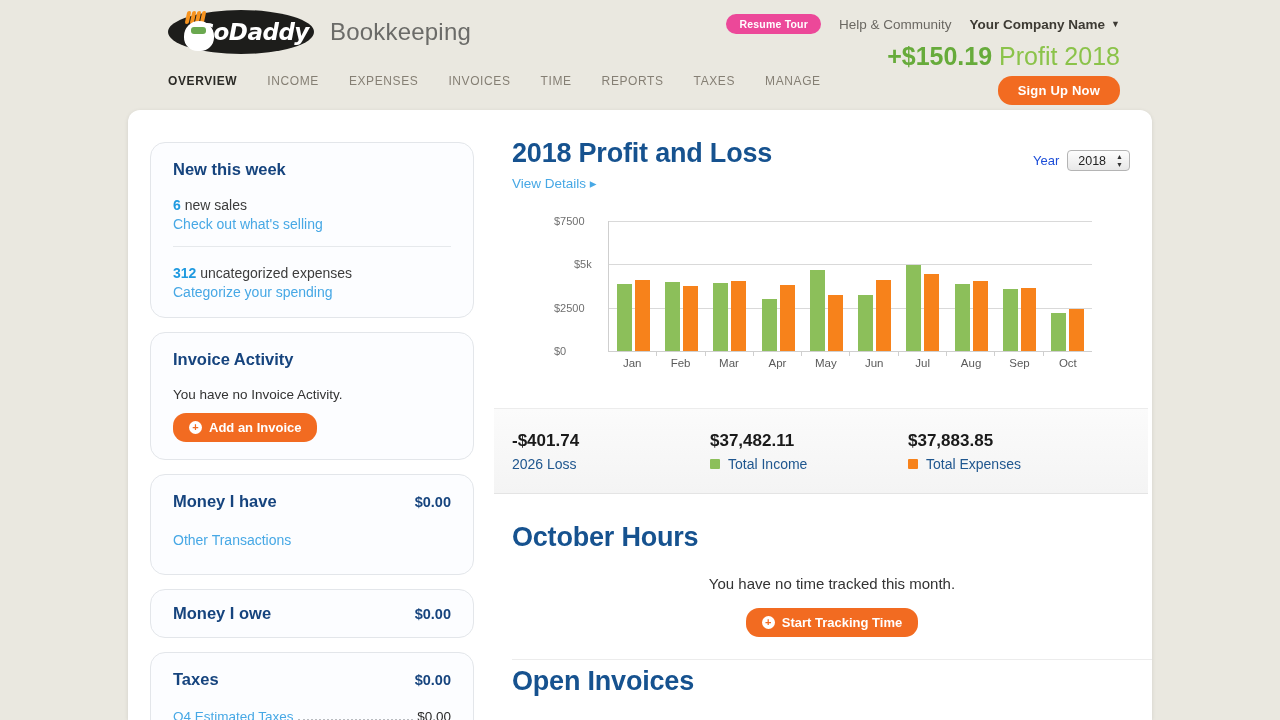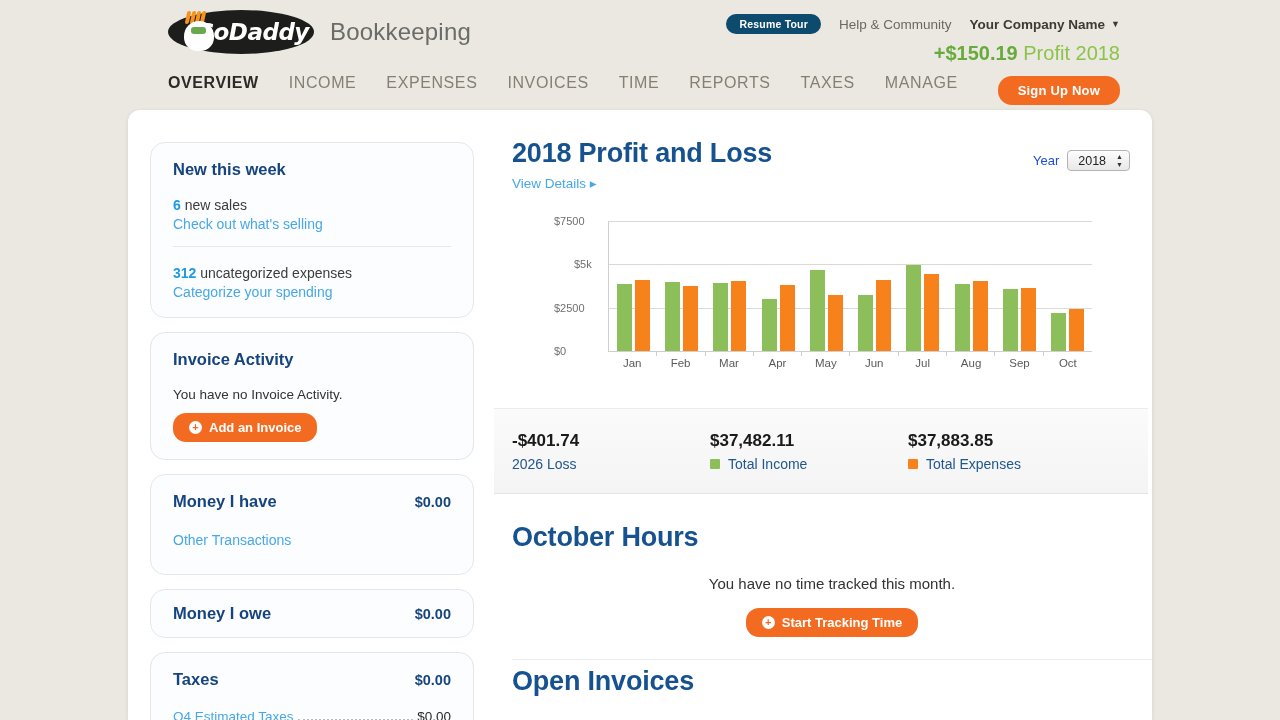--- a/index.html
+++ b/index.html
@@ -38,33 +38,33 @@
     background: #ffffff; border-radius: 50% 50% 45% 45%;
   }
   .logo-eye { position: absolute; left: 23px; top: 17px; width: 15px; height: 7px; background: #6aa84f; border-radius: 3px; }
   .brand-sub {
     margin-left: 16px; font-size: 24px; color: #6b6b68; letter-spacing: 0.2px;
   }
 
   .header-right { position: absolute; right: 160px; top: 14px; text-align: right; }
   .hr-row1 { display: flex; align-items: center; justify-content: flex-end; gap: 18px; }
   .resume-tour {
-    background: #0c4a6e; color: #fff; font-size: 10.5px; font-weight: bold;
+    background: #ec4899; color: #fff; font-size: 10.5px; font-weight: bold;
     padding: 4px 13px; border-radius: 10px; letter-spacing: 0.2px;
   }
   .help-link { font-size: 13.5px; color: #6b6862; }
   .company { font-size: 13.5px; color: #3d3a33; font-weight: bold; display: flex; align-items: center; gap: 6px; }
   .caret-dn { font-size: 9px; color: #3d3a33; }
-  .profit-line { margin-top: 8px; font-size: 20px; color: #7cb342; }
+  .profit-line { margin-top: 8px; font-size: 25px; color: #7cb342; }
   .profit-amt { font-weight: bold; color: #67ab3b; }
   .profit-lbl { color: #8bc34a; }
 
   
   .nav { position: absolute; left: 168px; top: 74px; display: flex; align-items: center; gap: 30px; }
-  .nav-item { font-size: 16px; color: #857f74; letter-spacing: 0.6px; }
+  .nav-item { font-size: 12px; color: #857f74; letter-spacing: 0.6px; }
   .nav-item.active { color: #2b2a26; font-weight: bold; }
   .signup-btn {
     position: absolute; right: 160px; top: 76px;
     background: #f26b21; color: #fff; font-weight: bold; font-size: 13px;
     padding: 7px 20px; border-radius: 14px; letter-spacing: 0.2px;
   }
 
   
   .content-card {
     position: absolute; left: 128px; top: 110px;

